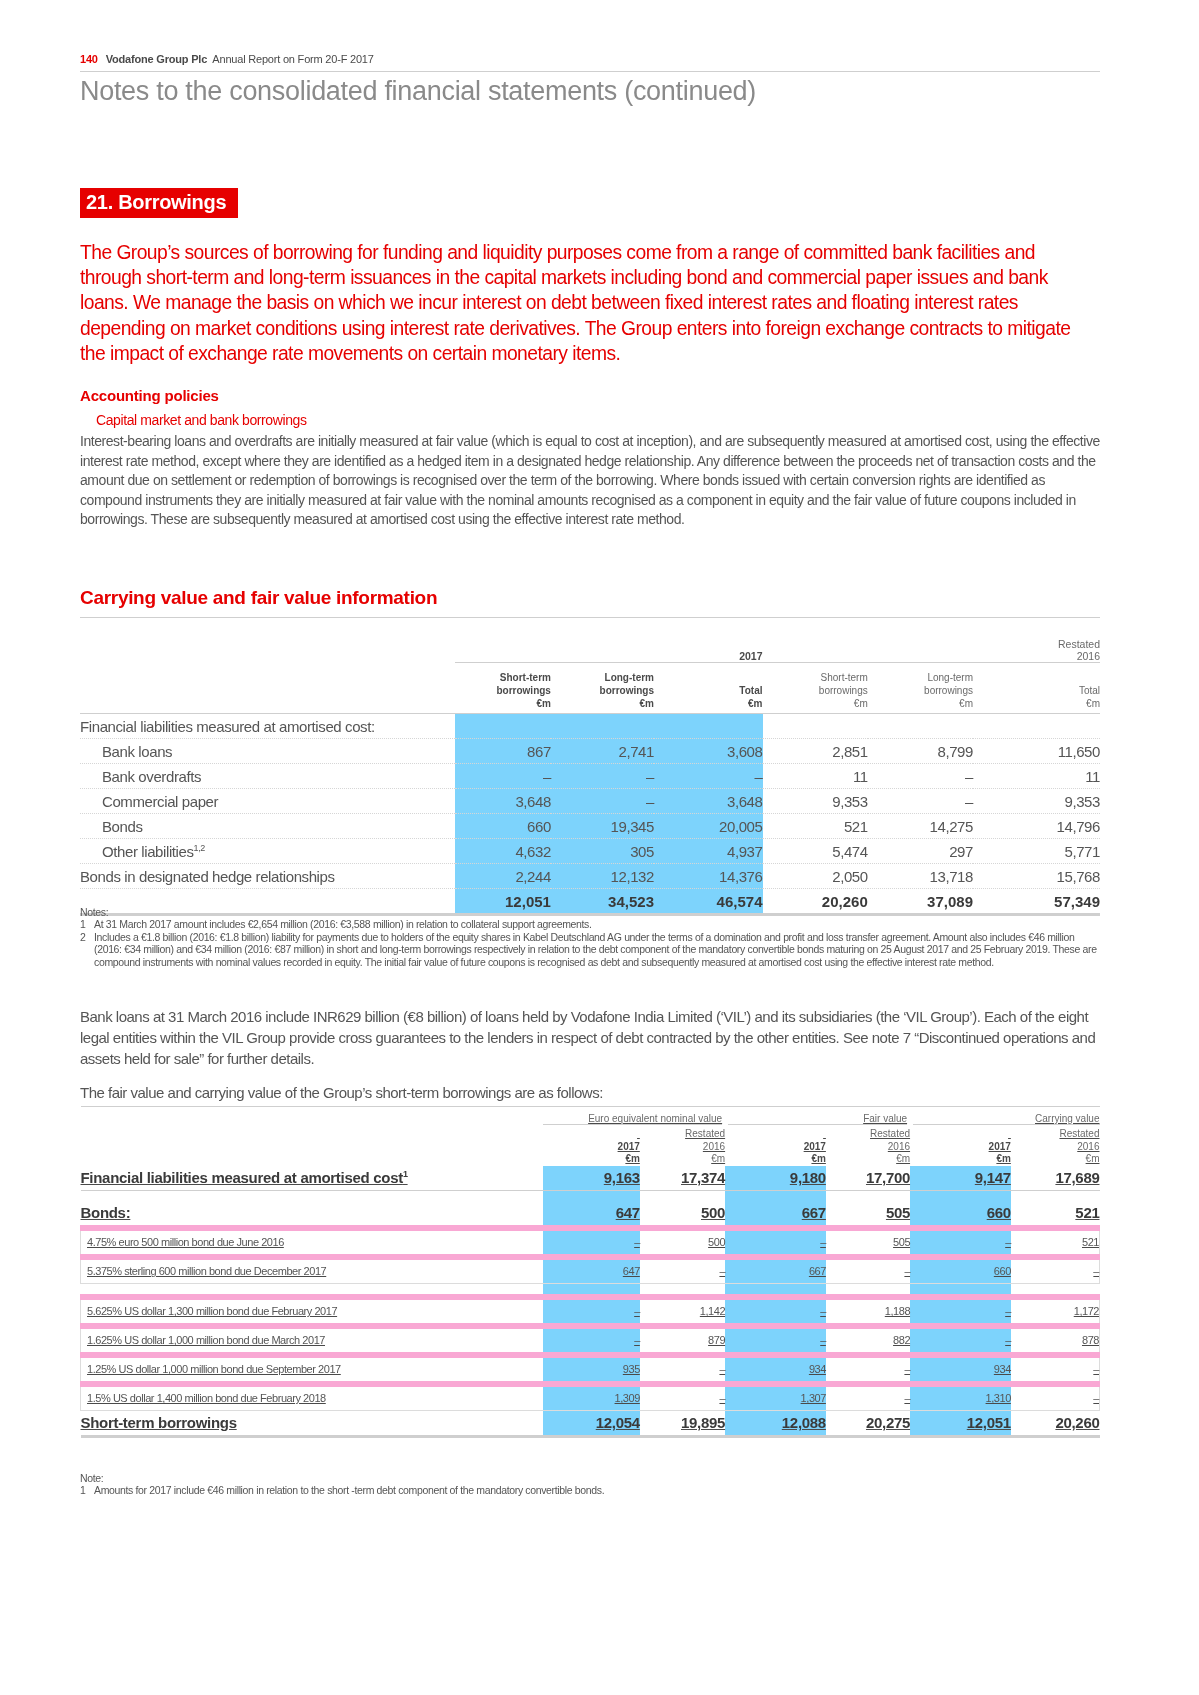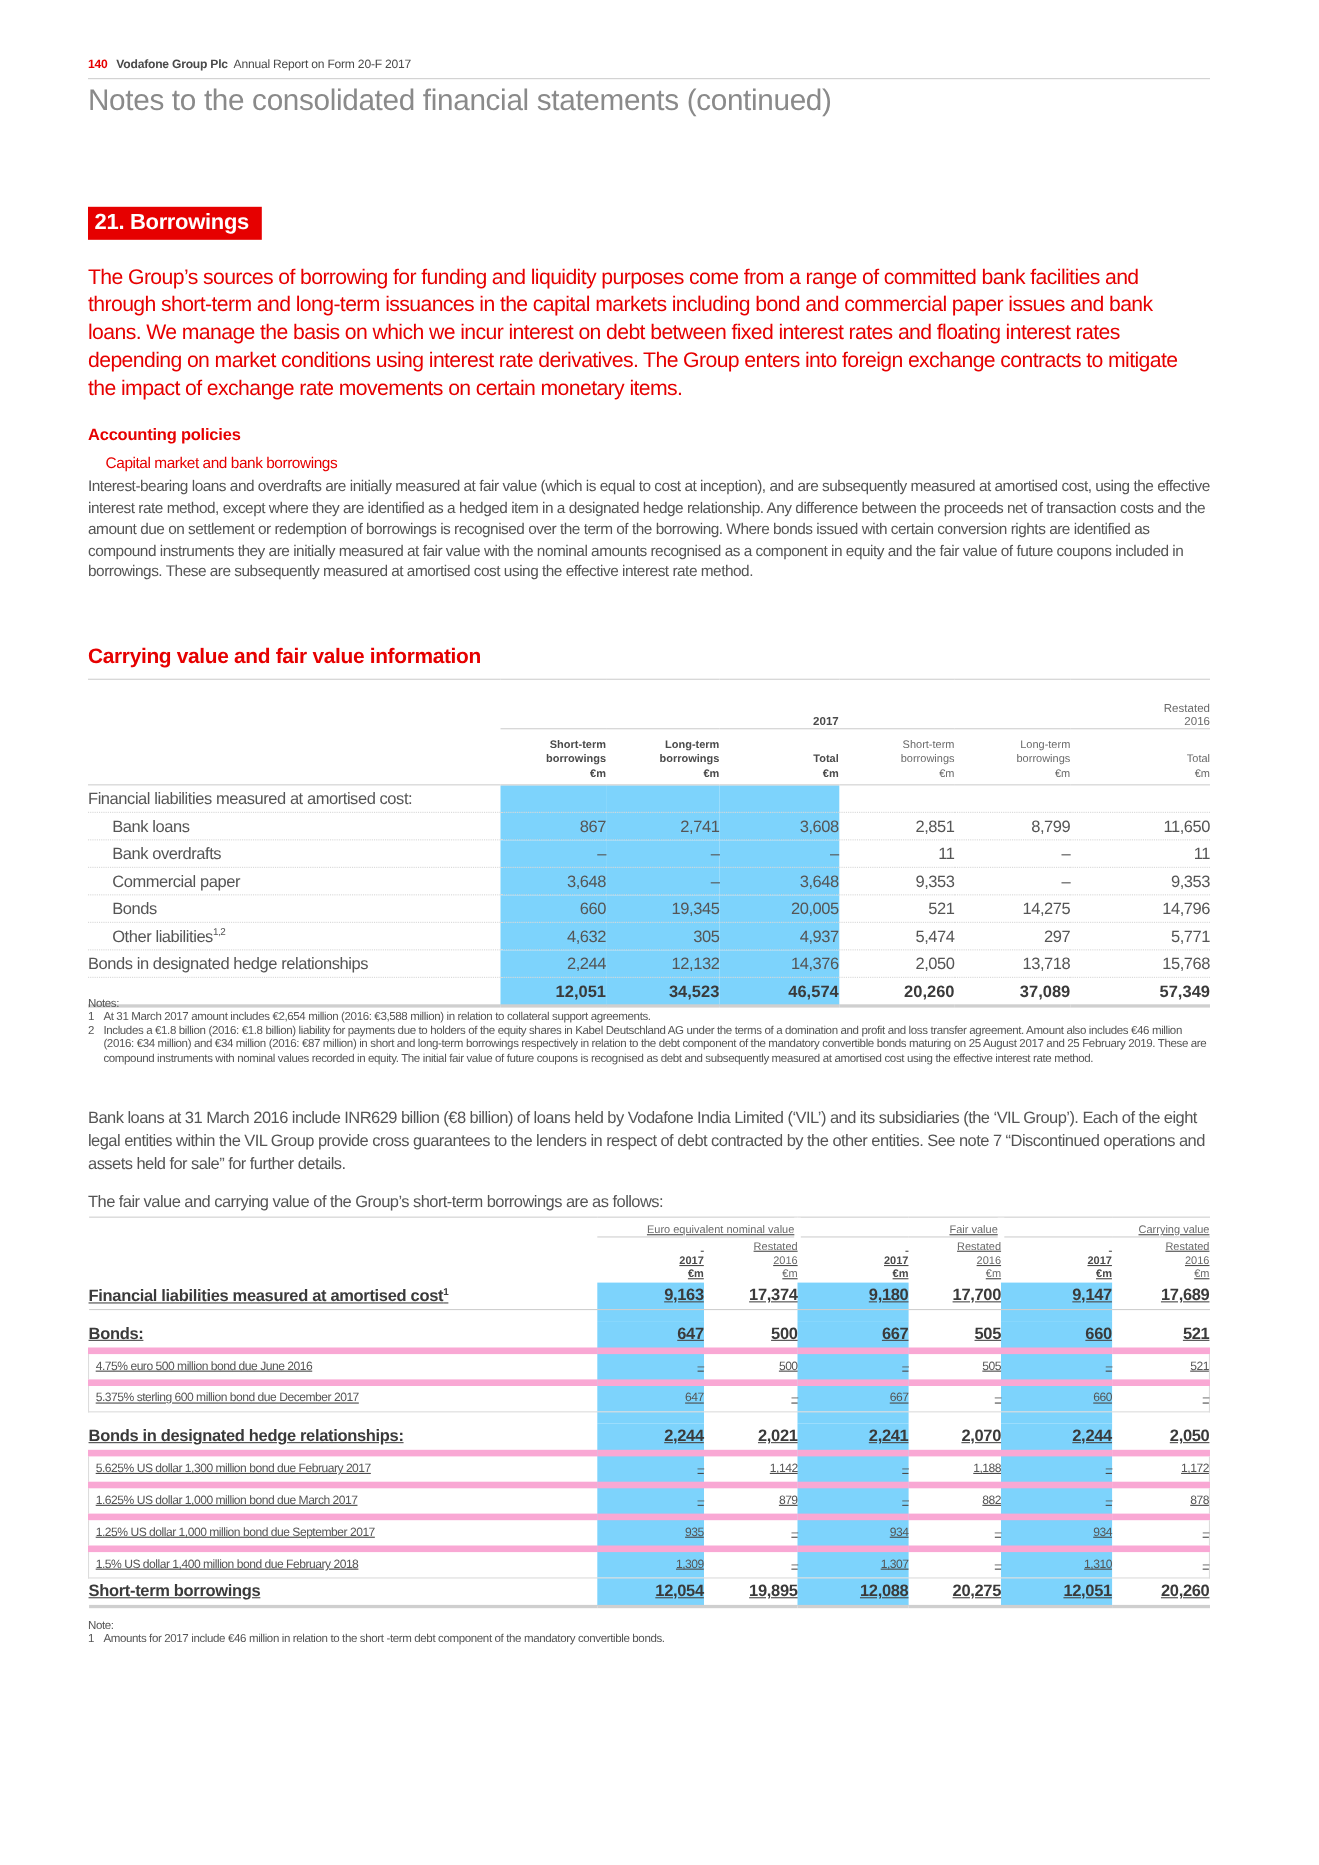--- a/index.html
+++ b/index.html
@@ -319,29 +319,20 @@
     </tr>
     <tr class="spacer">
           <td></td>
           <td class="shade"></td>
           <td></td>
           <td class="shade"></td>
           <td></td>
           <td class="shade"></td>
           <td></td>
         </tr>
-    <tr class="sec">
-      <td>Bonds in designated hedge relationships:</td>
-      <td class="num shade">2,244</td>
-      <td class="num">2,021</td>
-      <td class="num shade">2,241</td>
-      <td class="num">2,070</td>
-      <td class="num shade">2,244</td>
-      <td class="num">2,050</td>
-    </tr>
     <tr class="item">
       <td class="lbl">5.625% US dollar 1,300 million bond due February 2017</td>
       <td class="num shade dash">–</td>
       <td class="num">1,142</td>
       <td class="num shade dash">–</td>
       <td class="num">1,188</td>
       <td class="num shade dash">–</td>
       <td class="num last">1,172</td>
     </tr>
     <tr class="item">

